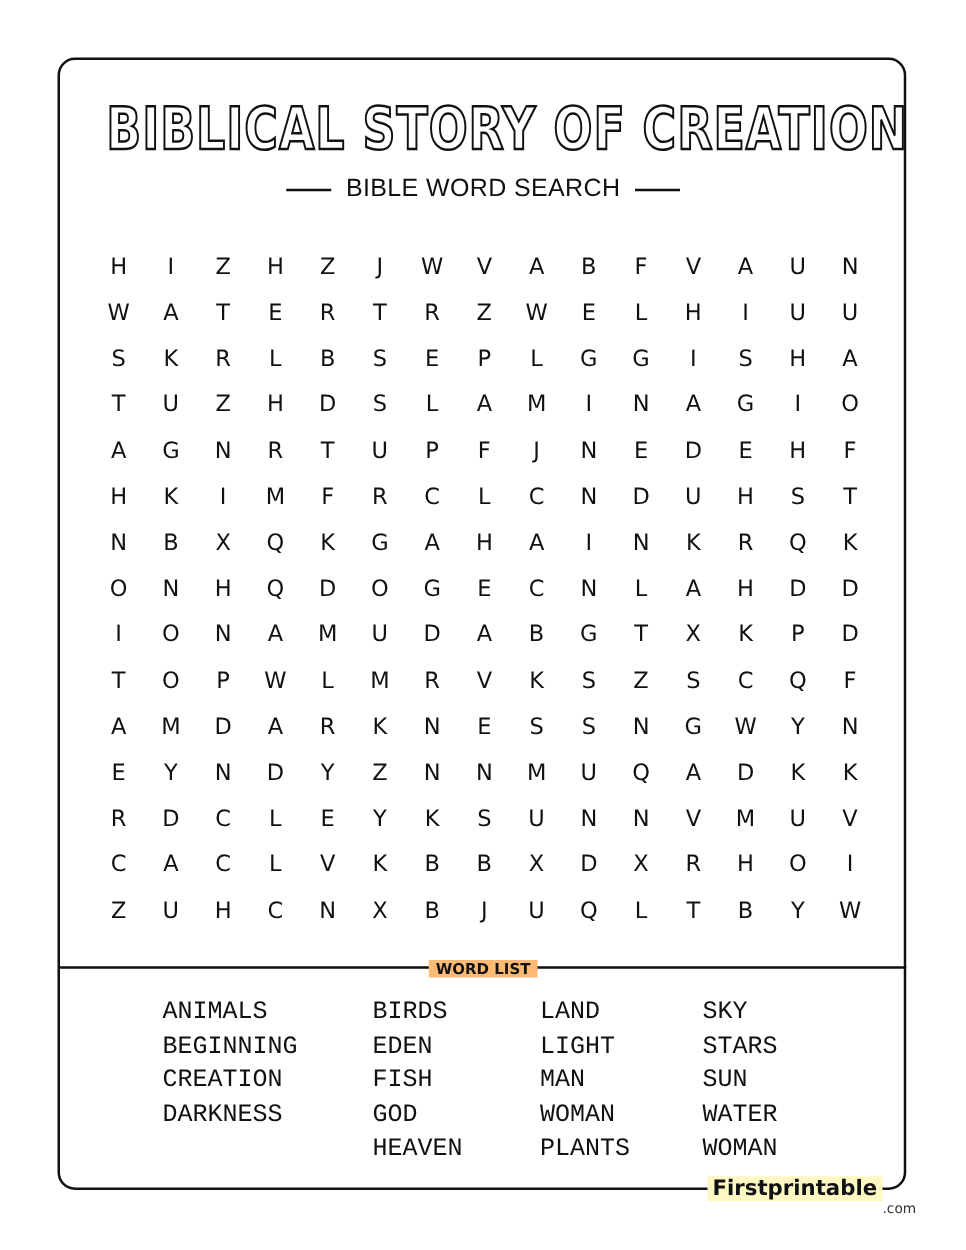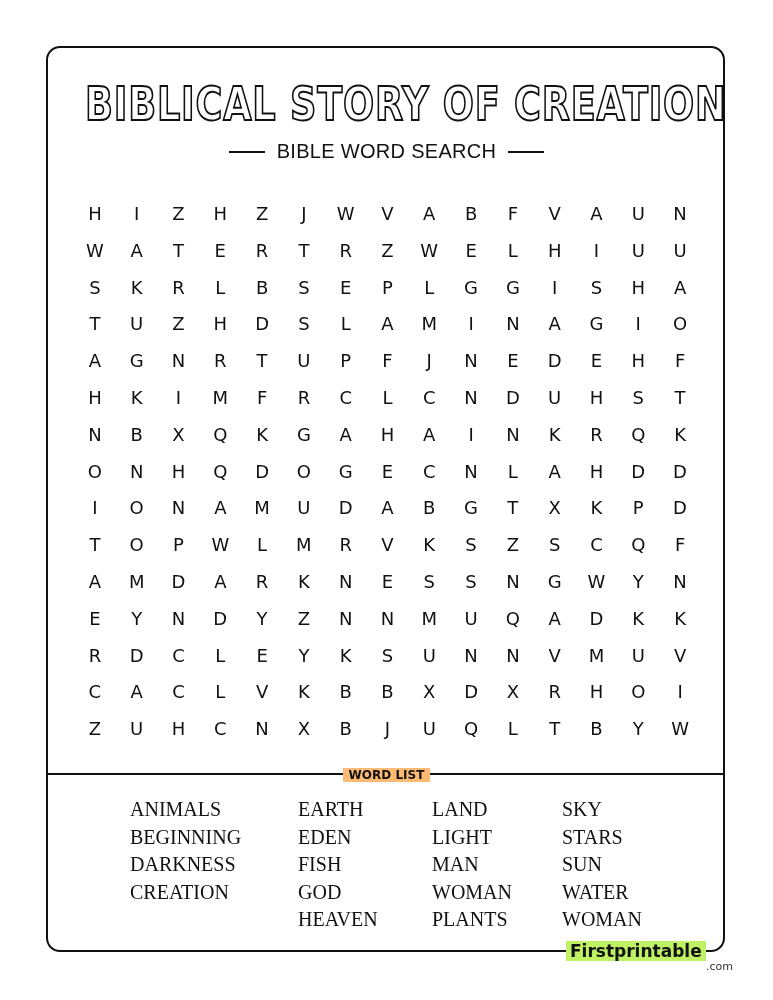--- a/index.html
+++ b/index.html
@@ -8,23 +8,23 @@
   .title { position:absolute; left:0; right:0; top:76px; text-align:center; font-family:"DejaVu Sans", sans-serif; font-weight:bold; font-size:47px; letter-spacing:1px; color:#fff; -webkit-text-stroke:2px #111; transform:scaleX(0.78); transform-origin:center; white-space:nowrap; }
   .subtitle-row { position:absolute; left:0; right:0; top:140px; display:flex; justify-content:center; align-items:center; gap:12px; }
   .dash { width:36px; height:2px; background:#111; }
   .subtitle { font-family:"Liberation Sans", sans-serif; font-size:20px; letter-spacing:0.3px; color:#111; }
   .grid { position:absolute; left:74px; top:198px; display:grid; grid-template-columns:repeat(15, 41.8px); grid-auto-rows:36.8px; }
   .cell { text-align:center; font-family:"DejaVu Sans", sans-serif; font-size:18px; line-height:32px; color:#111; }
   .wl-line { position:absolute; left:48px; right:48px; top:773px; height:2px; background:#111; }
   .wl-label { position:absolute; left:0; right:0; top:764px; text-align:center; }
   .wl-label span { background:#fdba74; padding:0 6px; font-family:"DejaVu Sans", sans-serif; font-weight:bold; font-size:12px; color:#111; }
   .words { position:absolute; top:796px; }
-  .word { font-family:Liberation Serif, serif; font-size:20px; line-height:27.6px; color:#111; white-space:nowrap; }
+  .word { font-family:Liberation Mono, monospace; font-size:20px; line-height:27.6px; color:#111; white-space:nowrap; }
   .col1 { left:130px; } .col2 { left:298px; } .col3 { left:432px; } .col4 { left:562px; }
-  .brand { position:absolute; left:566px; top:941px; background:#bef264; padding:0 4px; font-family:"DejaVu Sans", sans-serif; font-weight:bold; font-size:17px; color:#111; }
+  .brand { position:absolute; left:566px; top:941px; background:#fef9c3; padding:0 4px; font-family:"DejaVu Sans", sans-serif; font-weight:bold; font-size:17px; color:#111; }
   .brand-sub { position:absolute; left:674px; top:960px; font-family:"DejaVu Sans", sans-serif; font-size:11px; color:#333;margin-left:32px; }
 </style>
 </head>
 <body>
 
 <div class="frame"></div>
 
 <div class="title">BIBLICAL STORY OF CREATION</div>
 
 <div class="subtitle-row">
@@ -260,25 +260,25 @@
     <div class="cell">Y</div>
     <div class="cell">W</div>
   </div>
 
 <div class="wl-line"></div>
 <div class="wl-label"><span>WORD LIST</span></div>
 
 <div class="words col1">
   <div class="word">ANIMALS</div>
   <div class="word">BEGINNING</div>
+  <div class="word">CREATION</div>
   <div class="word">DARKNESS</div>
-  <div class="word">CREATION</div>
 </div>
 <div class="words col2">
-  <div class="word">EARTH</div>
+  <div class="word">BIRDS</div>
   <div class="word">EDEN</div>
   <div class="word">FISH</div>
   <div class="word">GOD</div>
   <div class="word">HEAVEN</div>
 </div>
 <div class="words col3">
   <div class="word">LAND</div>
   <div class="word">LIGHT</div>
   <div class="word">MAN</div>
   <div class="word">WOMAN</div>

